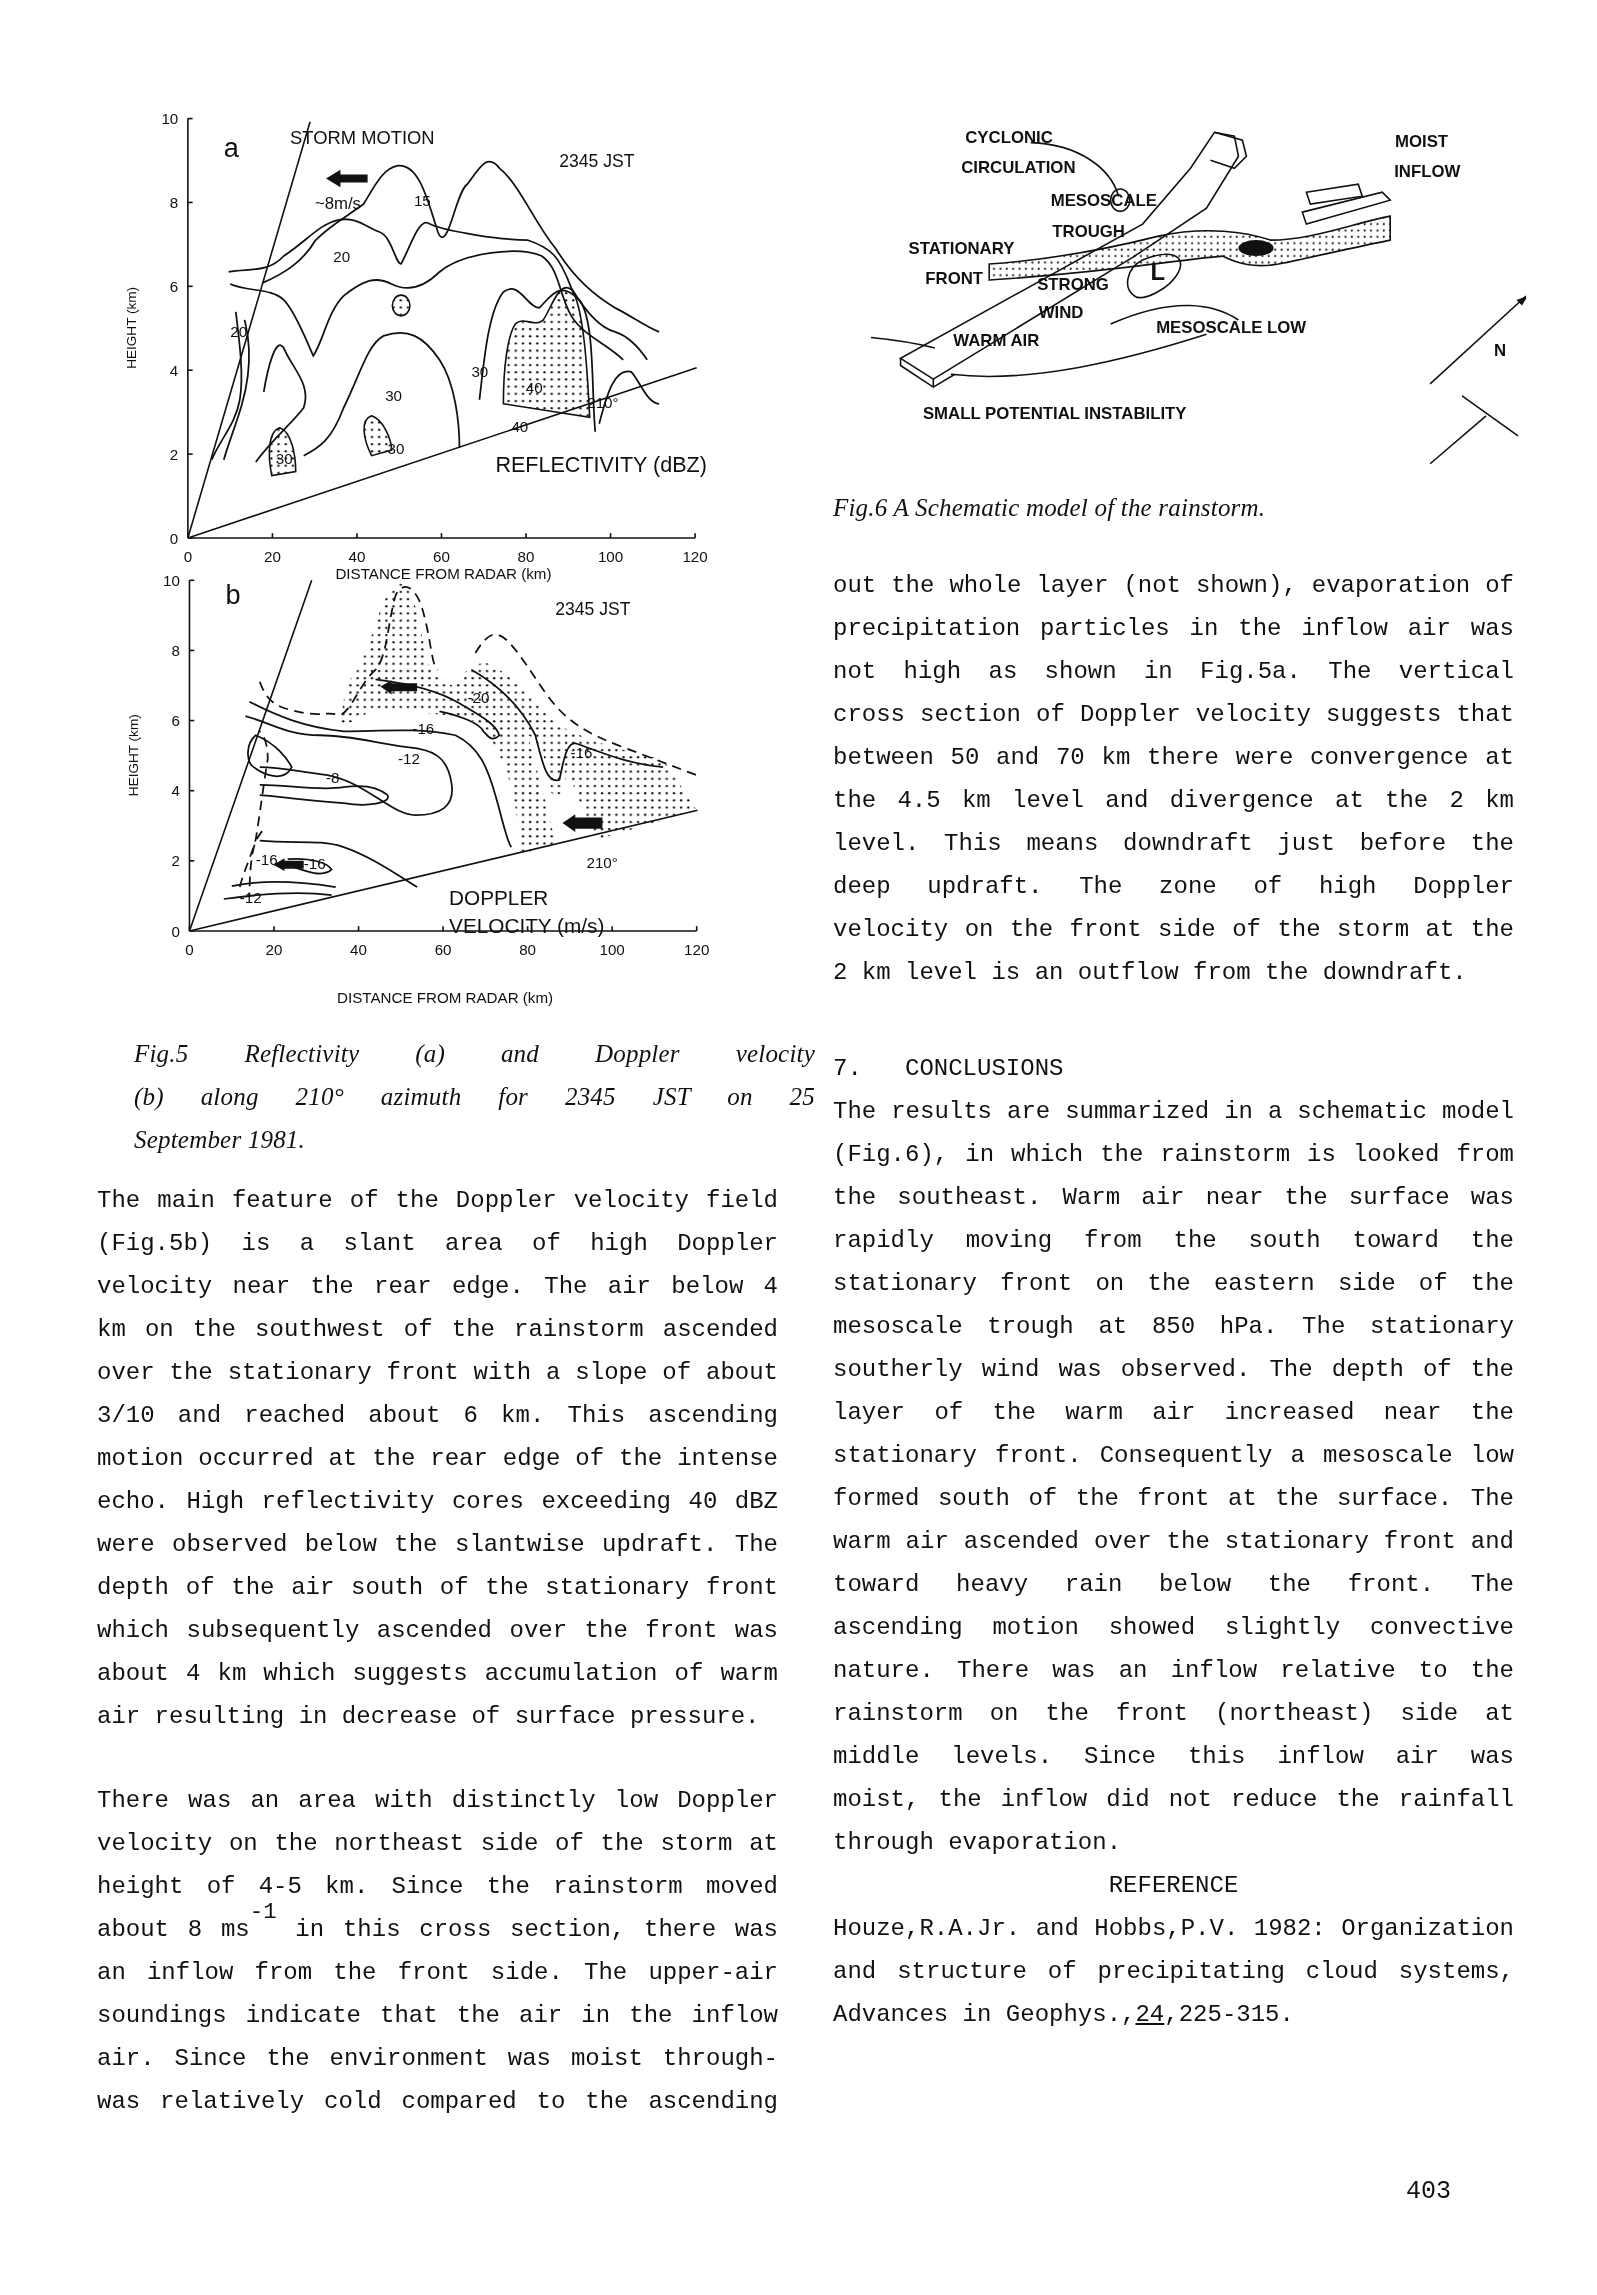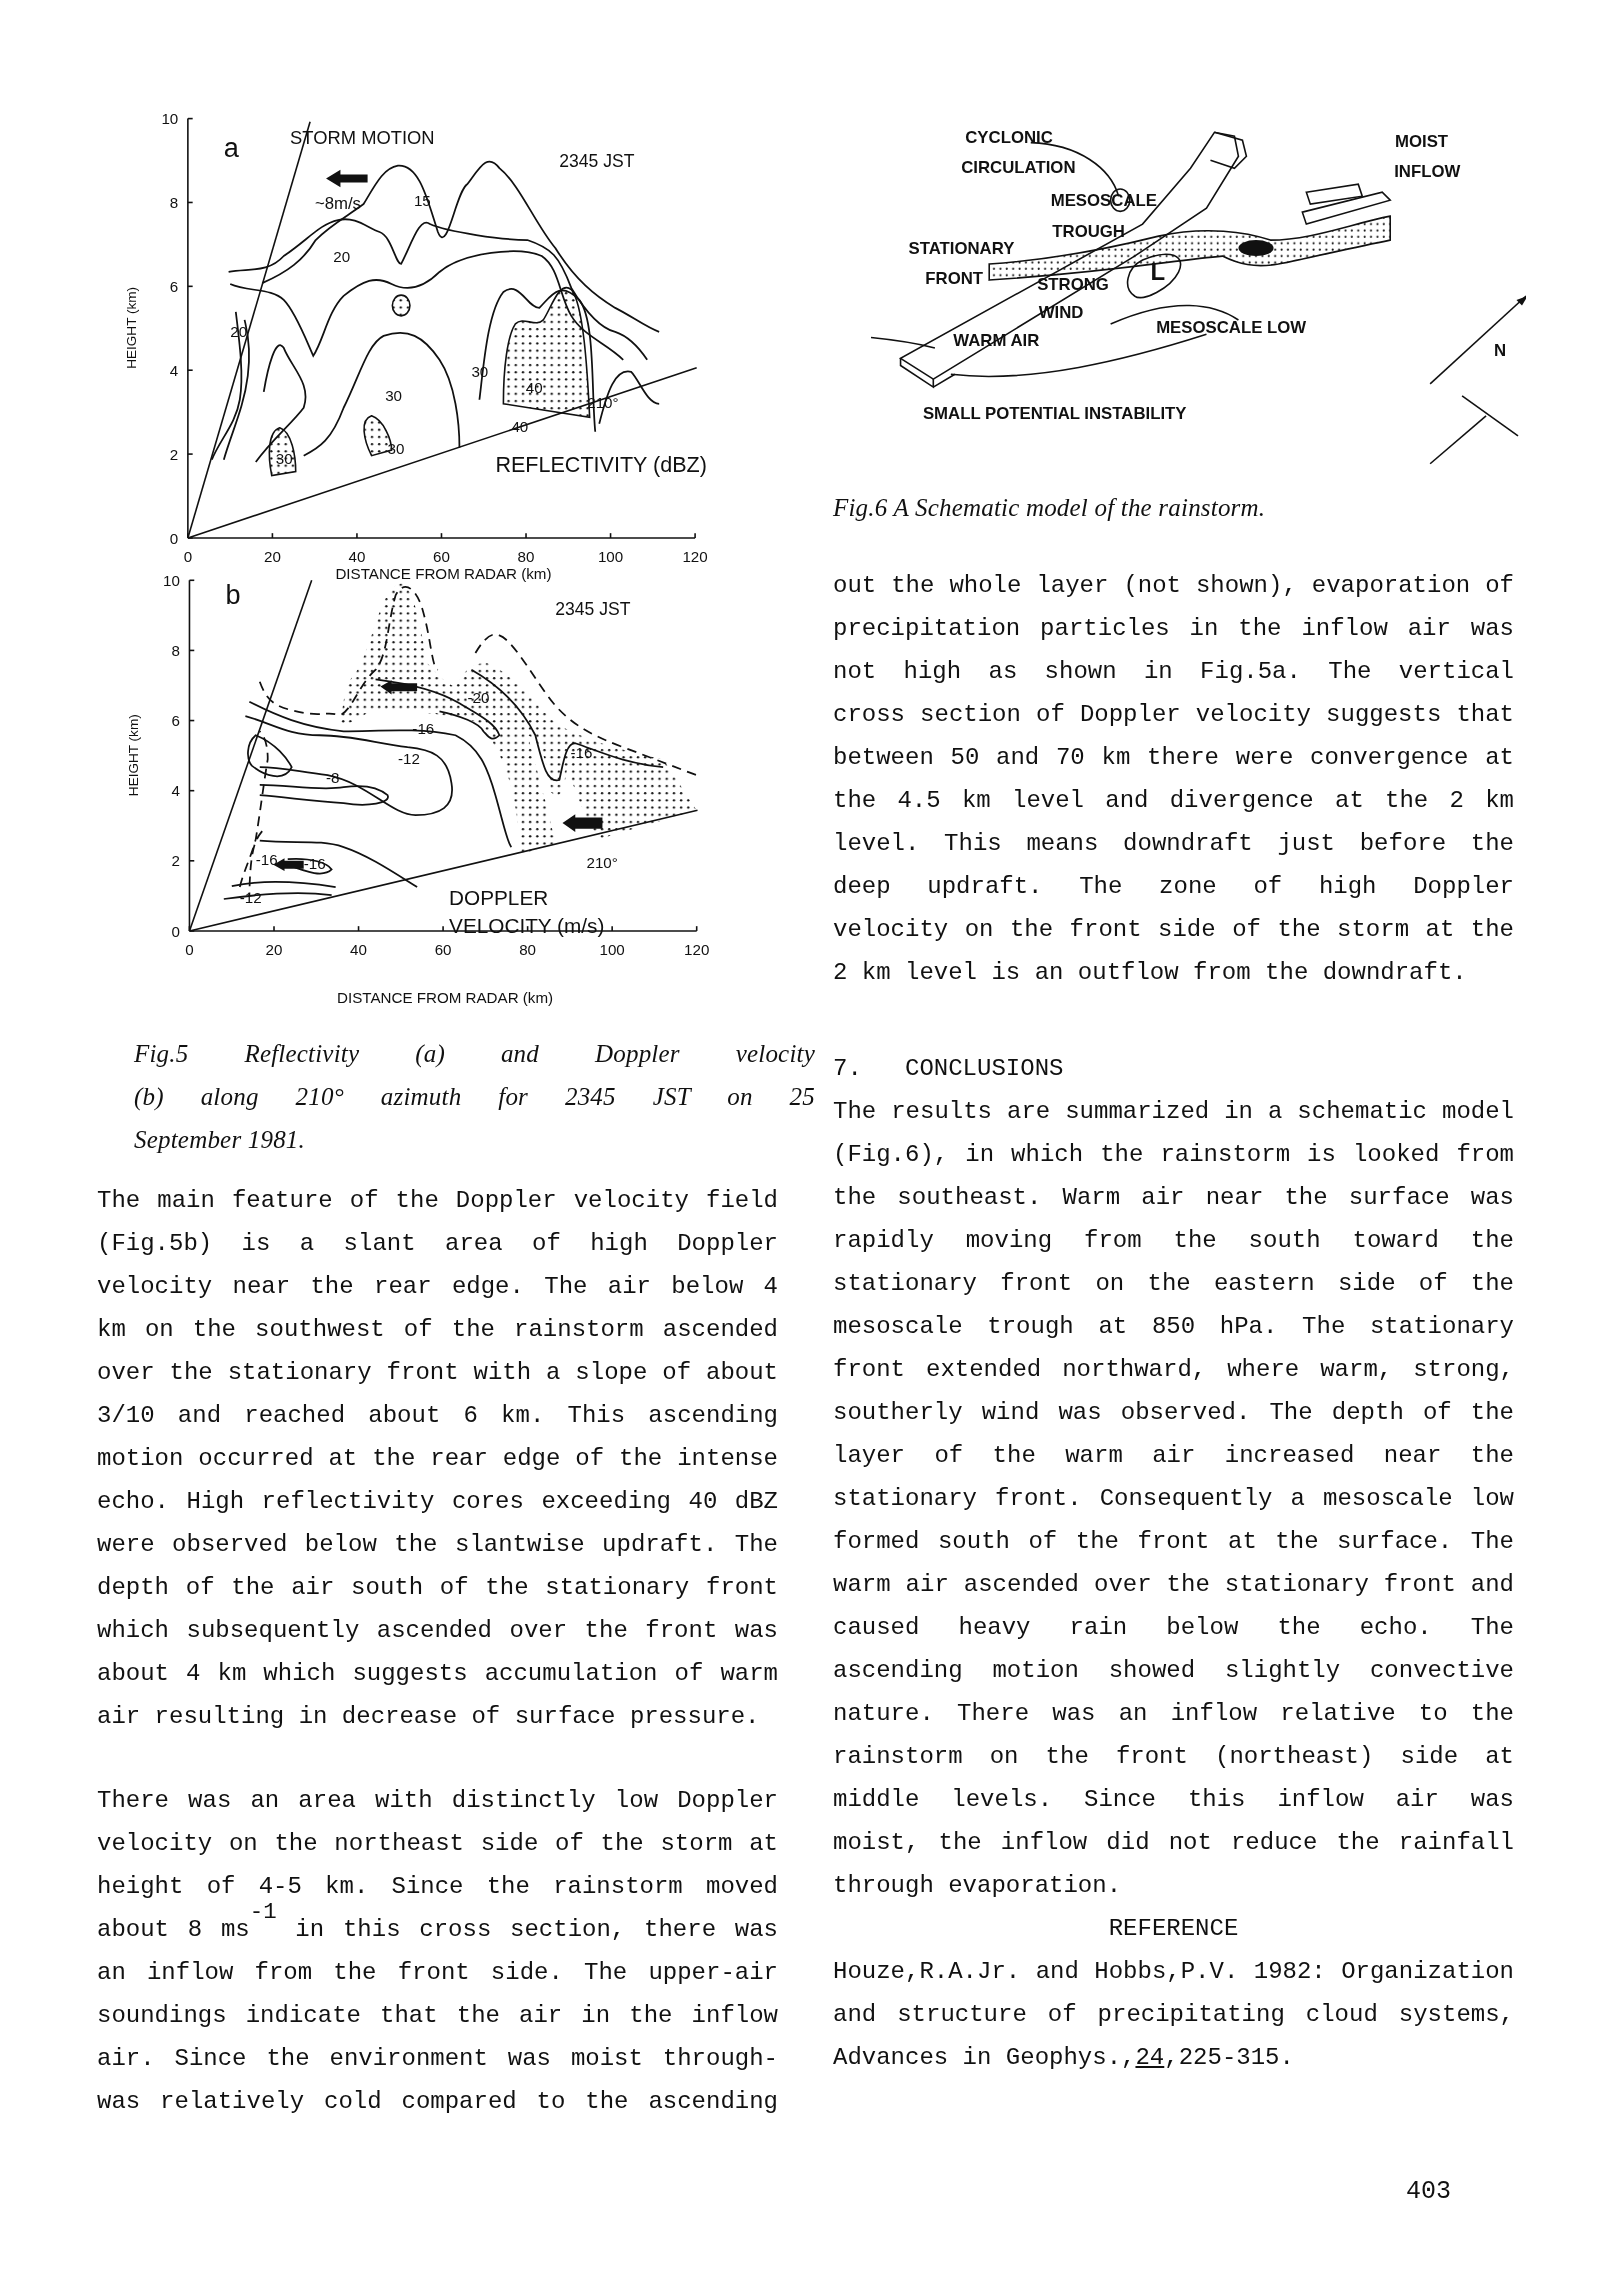--- a/index.html
+++ b/index.html
@@ -286,27 +286,26 @@
 </div>
 
 <div class="col mono" style="left:833px; top:1031px; width:681px;margin-top:16px;">
   <span class="line noj" style="white-space:pre">7.   CONCLUSIONS</span>
   <span class="line just">The results are summarized in a schematic model</span>
   <span class="line just">(Fig.6), in which the rainstorm is looked from</span>
   <span class="line just">the southeast.  Warm air near the surface was</span>
   <span class="line just">rapidly moving from the south toward the</span>
   <span class="line just">stationary front on the eastern side of the</span>
   <span class="line just">mesoscale trough at 850 hPa.  The stationary</span>
-  <span class="line just">front extended northward, where warm, strong,</span>
   <span class="line just">southerly wind was observed.  The depth of the</span>
   <span class="line just">layer of the warm air increased near the</span>
   <span class="line just">stationary front.  Consequently a mesoscale low</span>
   <span class="line just">formed south of the front at the surface.  The</span>
   <span class="line just">warm air ascended over the stationary front and</span>
-  <span class="line just">caused heavy rain below the echo.  The</span>
+  <span class="line just">toward heavy rain below the front.  The</span>
   <span class="line just">ascending motion showed slightly convective</span>
   <span class="line just">nature.  There was an inflow relative to the</span>
   <span class="line just">rainstorm on the front (northeast) side at</span>
   <span class="line just">middle levels.  Since this inflow air was</span>
   <span class="line just">moist, the inflow did not reduce the rainfall</span>
   <span class="line noj">through evaporation.</span>
   <span class="line center">REFERENCE</span>
   <span class="line just">Houze,R.A.Jr. and Hobbs,P.V. 1982: Organization</span>
   <span class="line just">and structure of precipitating cloud systems,</span>
   <span class="line noj">

